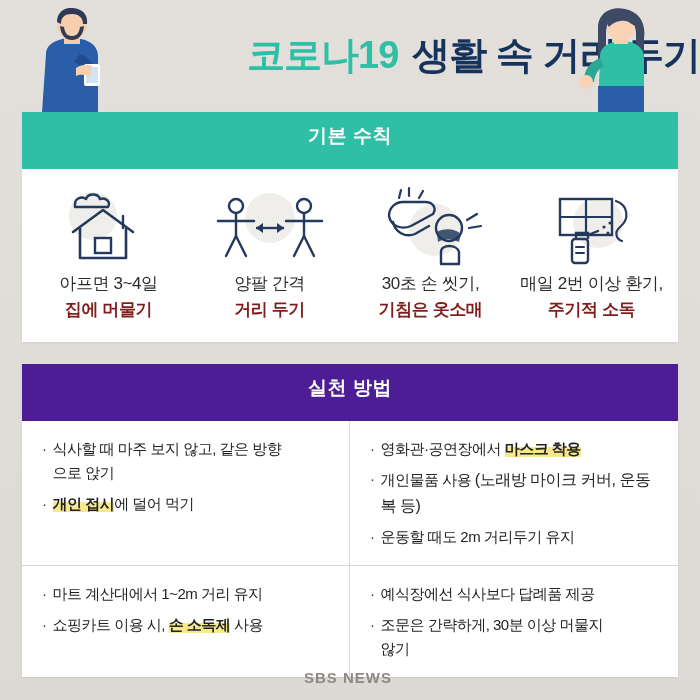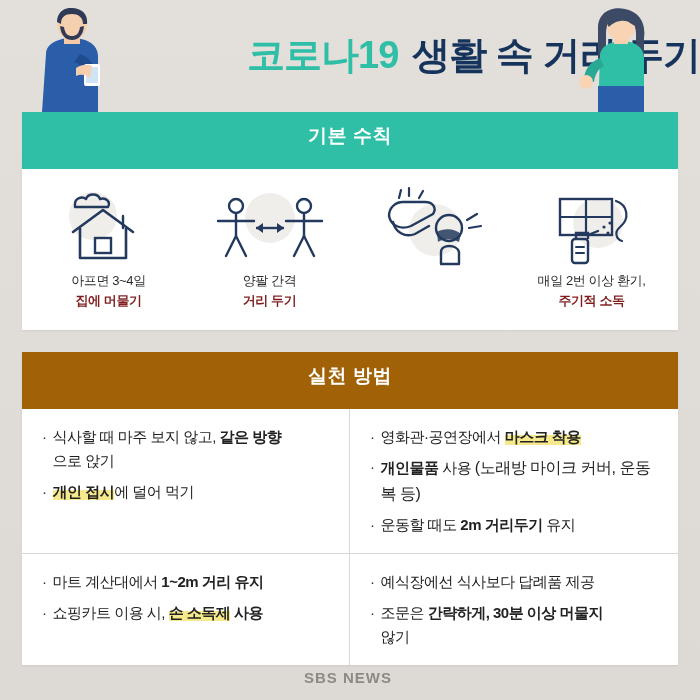--- a/index.html
+++ b/index.html
@@ -70,42 +70,42 @@
   .band {
     background: #2fbfa7;
     color: #ffffff;
     text-align: center;
     font-size: 19px;
     font-weight: bold;
     padding: 11px 0 20px;
     letter-spacing: 0.5px;
   }
   .band.blue {
-    background: #a16207;
+    background: #4c1d95;
   }
 
   
   .rules {
     display: flex;
     padding: 16px 6px 20px;
   }
   .rule {
     flex: 1;
     text-align: center;
     padding: 0 4px;
   }
   .rule-icon {
     height: 86px;
     display: flex;
     align-items: center;
     justify-content: center;
     position: relative;
   }
   .rule-text {
-    font-size: 13px;
+    font-size: 17px;
     color: #2b2b2b;
     line-height: 1.5;
     letter-spacing: -0.4px;
   }
   .rule-text b {
     font-weight: bold;
     color: #7f1d1d;
   }
 
   
@@ -138,21 +138,21 @@
   .dot {
     flex: 0 0 auto;
     margin-right: 6px;
     color: #333;
   }
   .ptext { flex: 1 1 auto; }
   .hl {
     background: linear-gradient(to top, #f5e98c 58%, rgba(245,233,140,0) 58%);
     font-weight: bold;
   }
-  .bold { font-weight: bold; }
+  .bold { font-weight: normal; }
   .small { font-size: 16px; letter-spacing: -0.5px; }
 
   
   .footer {
     position: absolute;
     left: 0;
     right: 4px;
     bottom: 14px;
     text-align: center;
     font-size: 15px;
@@ -270,20 +270,24 @@
             <path d="M18 30 C18 22, 24 16, 32 16 L54 16 C62 16, 66 22, 62 28 L40 40 C30 44, 20 40, 18 30 Z" fill="none" stroke="#23395e" stroke-width="2.4" stroke-linejoin="round"></path>
             <path d="M28 12 L30 4 M38 10 L38 2 M48 12 L52 5" stroke="#23395e" stroke-width="2.2" stroke-linecap="round"></path>
             <path d="M22 36 C24 46, 34 52, 44 48 L58 40" fill="none" stroke="#23395e" stroke-width="2.4" stroke-linecap="round"></path>
 
             <circle cx="78" cy="42" r="13" fill="none" stroke="#23395e" stroke-width="2.4"></circle>
             <path d="M66 46 C72 42, 84 42, 90 48 L88 56 C80 52, 72 53, 67 56 Z" fill="#23395e" opacity="0.85"></path>
             <path d="M70 66 C70 58, 86 58, 88 66 L88 78 L70 78 Z" fill="none" stroke="#23395e" stroke-width="2.4" stroke-linejoin="round"></path>
             <path d="M96 34 L106 28 M98 42 L110 40" stroke="#23395e" stroke-width="2.2" stroke-linecap="round"></path>
           </svg>
         </div>
+        <div class="rule-text">
+          <span>30초 손 씻기,</span><br>
+          <b>기침은 옷소매</b>
+        </div>
       </div>
 
       <div class="rule">
         <div class="rule-icon">
           <svg width="120" height="82" viewBox="0 0 120 82" xmlns="http://www.w3.org/2000/svg">
             <circle cx="66" cy="36" r="25" fill="#f0eeea"></circle>
 
             <rect x="28" y="12" width="52" height="36" fill="none" stroke="#23395e" stroke-width="2.4"></rect>
             <path d="M54 12 L54 48 M28 30 L80 30" stroke="#23395e" stroke-width="2.2"></path>
 

